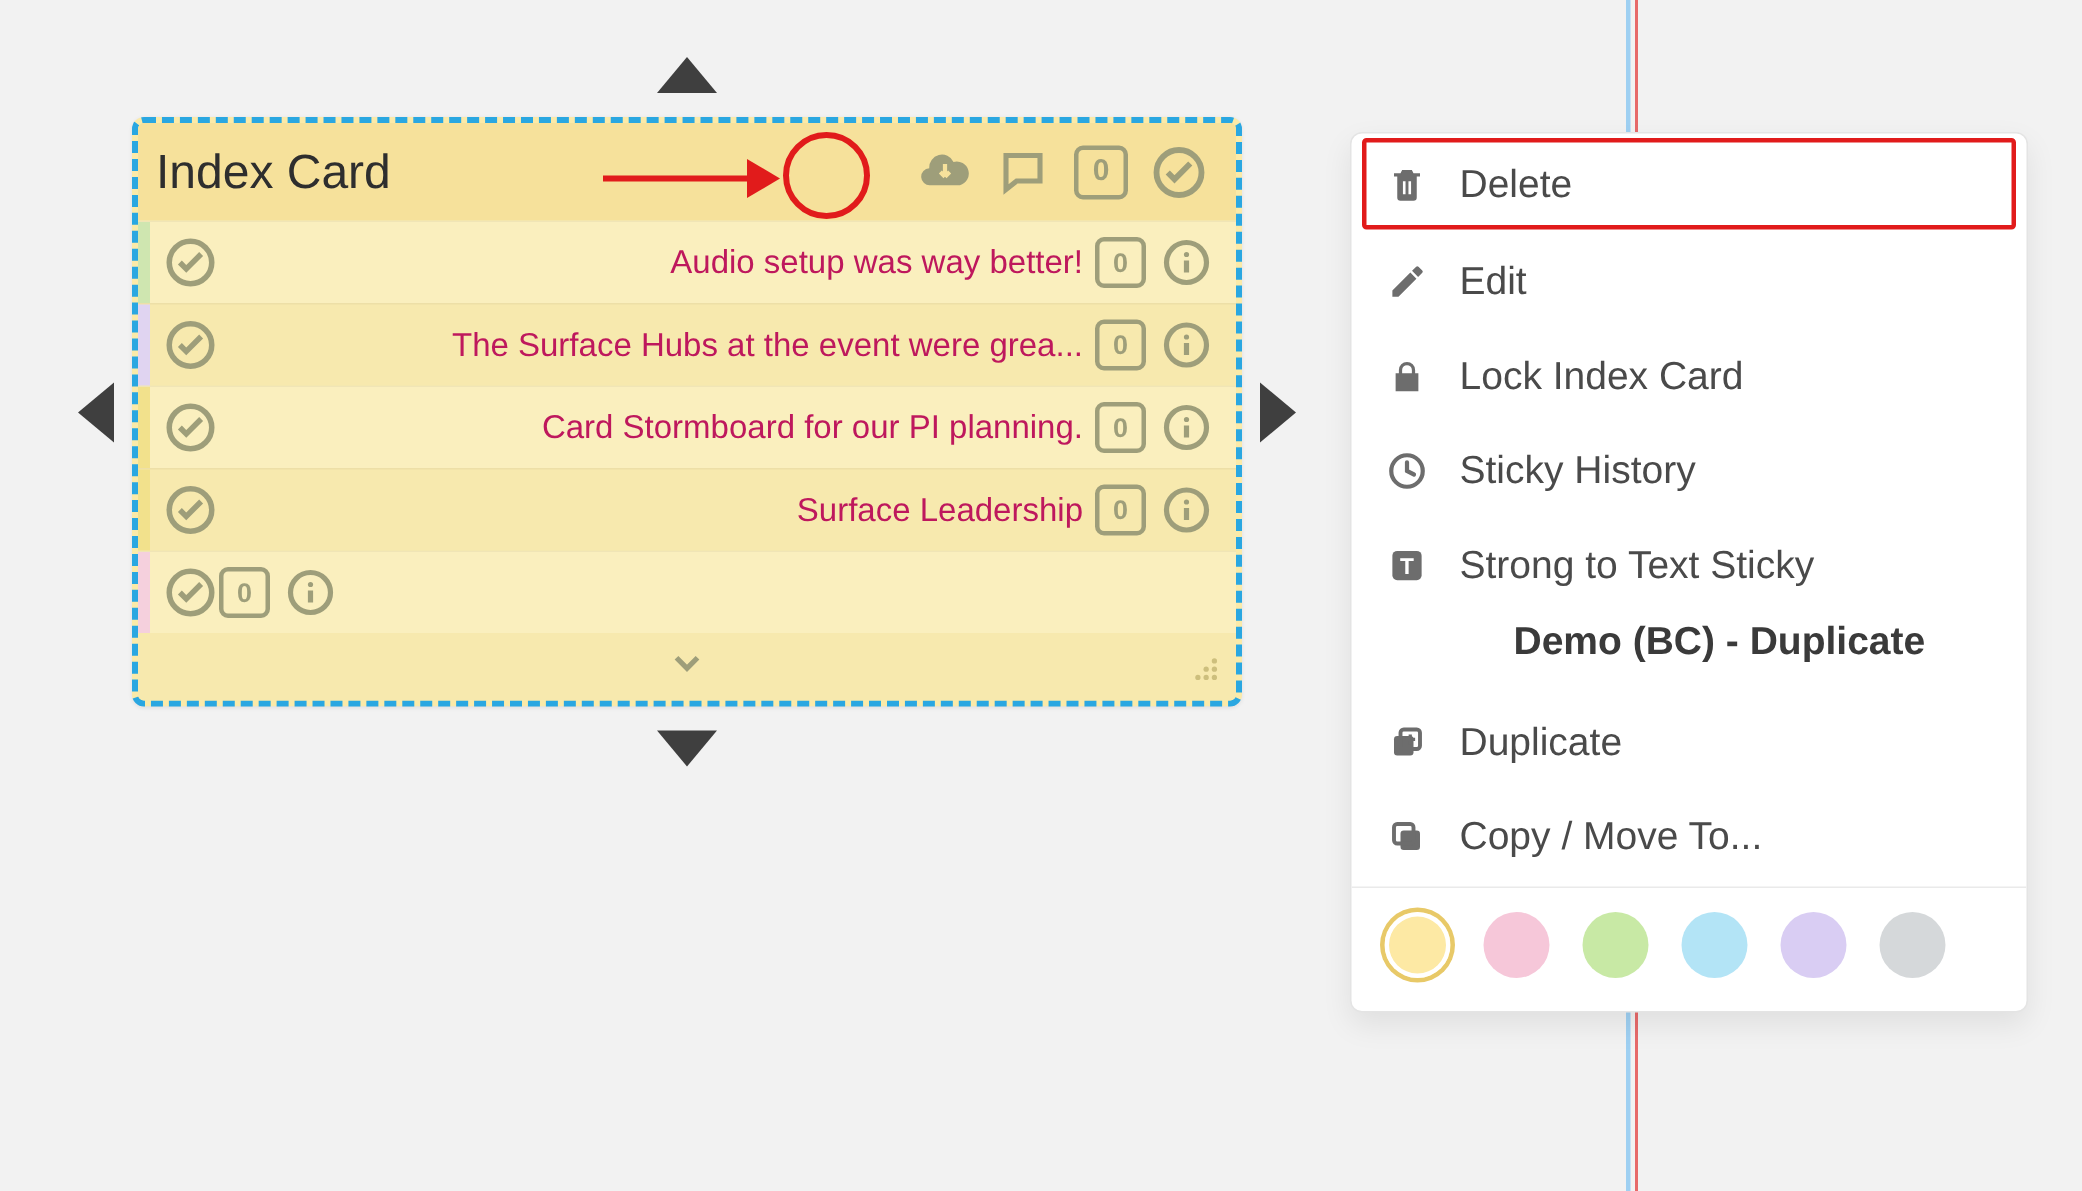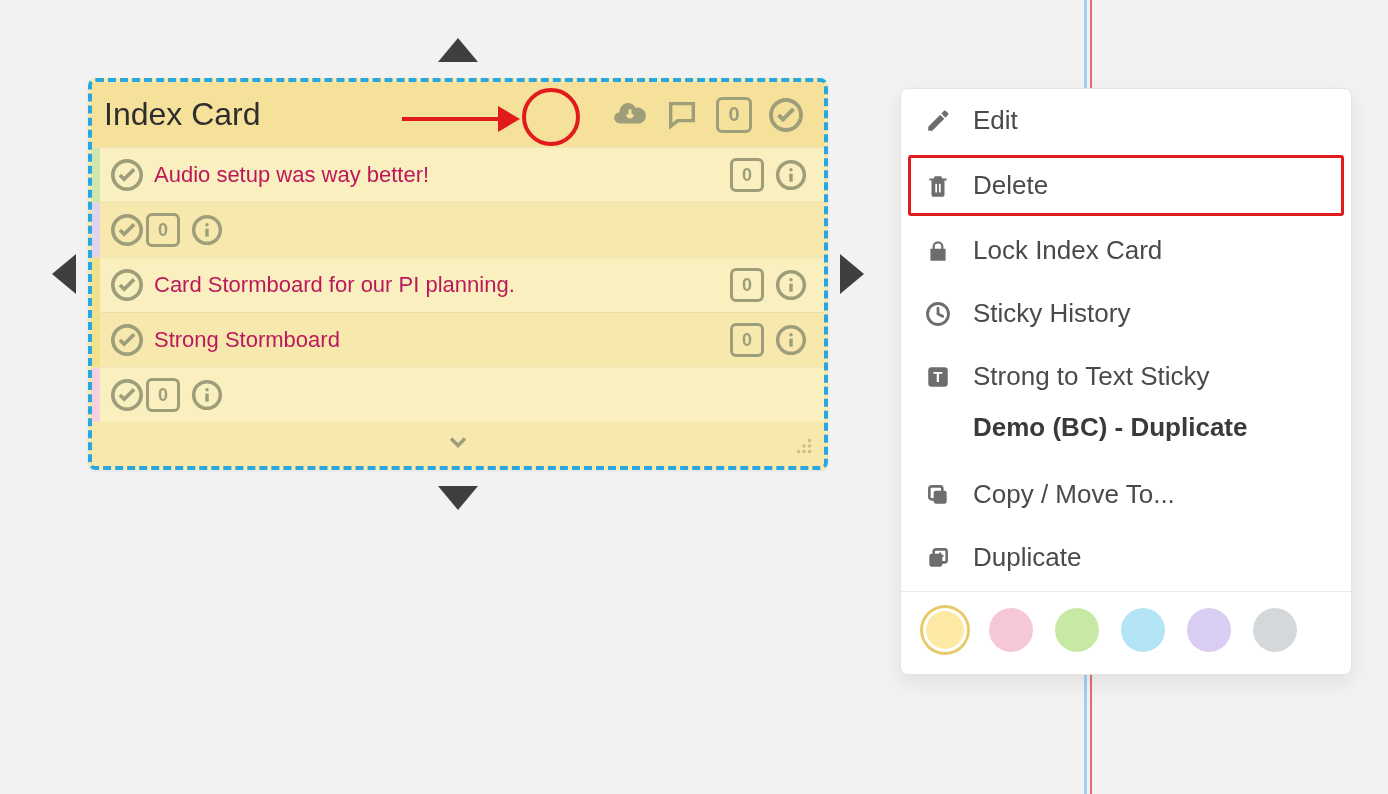--- a/index.html
+++ b/index.html
@@ -22,21 +22,21 @@
   }
   *{box-sizing:border-box;font-family:-apple-system,Helvetica Neue,Arial,sans-serif;-webkit-font-smoothing:antialiased;}
   body{margin:0;background:#f2f2f2;width:1388px;height:794px;position:relative;overflow:hidden;}
 
   
   .bg-lines{position:absolute;top:0;bottom:0;left:1084px;width:8px;}
   .bg-lines .l1{position:absolute;top:0;bottom:0;left:0;width:3px;background:#9fd0f2;}
   .bg-lines .l2{position:absolute;top:0;bottom:0;left:6px;width:2px;background:#e76a6a;}
 
   
-  .card-wrap{position:absolute;left:88px;top:78px;width:740px;}
+  .card-wrap{position:absolute;left:88px;top:78px;width:740px;text-align:right;}
   .card{position:relative;border:4px dashed var(--card-border);border-radius:8px;background:var(--yellow-bg);box-shadow:0 1px 3px rgba(0,0,0,0.08);}
   .card-header{display:flex;align-items:center;justify-content:space-between;background:var(--yellow-header);padding:14px 20px 14px 12px;border-radius:4px 4px 0 0;}
   .card-title{font-size:32px;font-weight:400;color:#2e2e2e;}
   .card-header-icons{display:flex;align-items:center;gap:16px;}
   .card-header-icons .icon{width:36px;height:36px;color:var(--muted2);display:flex;align-items:center;justify-content:center;}
   .card-header-icons .badge{width:36px;height:36px;border:3px solid var(--muted2);border-radius:6px;display:flex;align-items:center;justify-content:center;color:var(--muted2);font-size:20px;font-weight:600;}
 
   .red-circle{position:absolute;left:430px;top:6px;width:58px;height:58px;border:4px solid var(--red);border-radius:50%;}
   .red-arrow{position:absolute;left:310px;top:28px;width:118px;height:18px;}
   .red-arrow .shaft{position:absolute;top:7px;left:0;right:16px;height:4px;background:var(--red);}
@@ -65,21 +65,21 @@
   .tri.up{left:50%;transform:translateX(-50%);top:-44px;border-left:20px solid transparent;border-right:20px solid transparent;border-bottom:24px solid #3f3f3f;}
   .tri.down{left:50%;transform:translateX(-50%);bottom:-44px;border-left:20px solid transparent;border-right:20px solid transparent;border-top:24px solid #3f3f3f;}
   .tri.left{top:50%;transform:translateY(-50%);left:-40px;border-top:20px solid transparent;border-bottom:20px solid transparent;border-right:24px solid #3f3f3f;}
   .tri.right{top:50%;transform:translateY(-50%);right:-40px;border-top:20px solid transparent;border-bottom:20px solid transparent;border-left:24px solid #3f3f3f;}
 
   
   .menu{position:absolute;left:900px;top:88px;width:452px;background:#fff;border:1px solid #e4e4e4;border-radius:8px;box-shadow:0 8px 20px rgba(0,0,0,0.08);overflow:hidden;}
   .menu-item{display:flex;align-items:center;gap:20px;padding:16px 22px;color:var(--menu-text);font-size:26px;cursor:pointer;}
   .menu-item .mi-icon{width:30px;height:30px;color:#6d6d6d;display:flex;align-items:center;justify-content:center;flex-shrink:0;}
   .menu-item.delete{outline:3px solid var(--red);outline-offset:-4px;border-radius:4px;margin:2px 6px;padding-left:16px;}
-  .menu-sub{padding:4px 22px 20px 72px;font-size:26px;font-weight:600;color:var(--menu-text-dark);}
+  .menu-sub{padding:4px 22px 20px 72px;font-size:26px;font-weight:600;color:var(--menu-text-dark);margin-left:36px;}
   .menu-divider{height:1px;background:#eaeaea;margin:2px 0 0 0;}
   .swatches{display:flex;gap:22px;padding:16px 22px 22px 22px;}
   .swatch{width:44px;height:44px;border-radius:50%;}
   .swatch.selected{box-shadow:0 0 0 3px #fff inset,0 0 0 3px #e8c968;}
 </style>
 </head>
 <body>
 
 <div class="bg-lines">
     <div class="l1"></div>
@@ -145,20 +145,21 @@
         </div>
       </div>
       <div class="row">
         <div class="stripe purple"></div>
         <span class="check">
             <svg viewBox="0 0 24 24" width="34" height="34" fill="none" stroke="currentColor" stroke-width="2.6">
               <circle cx="12" cy="12" r="10"></circle>
               <path d="m7 12 3 3 7-7"></path>
             </svg>
           </span>
+        <span class="row-text">The Surface Hubs at the event were grea...</span>
         <div class="row-end">
           <span class="count-badge">0</span>
           <span class="info">
               <svg viewBox="0 0 24 24" width="32" height="32" fill="none" stroke="currentColor" stroke-width="2.6">
                 <circle cx="12" cy="12" r="10"></circle>
                 <circle cx="12" cy="8" r="1.3" fill="currentColor" stroke="none"></circle>
                 <path d="M12 11v6"></path>
               </svg>
             </span>
         </div>
@@ -184,21 +185,21 @@
         </div>
       </div>
       <div class="row">
         <div class="stripe yellow"></div>
         <span class="check">
             <svg viewBox="0 0 24 24" width="34" height="34" fill="none" stroke="currentColor" stroke-width="2.6">
               <circle cx="12" cy="12" r="10"></circle>
               <path d="m7 12 3 3 7-7"></path>
             </svg>
           </span>
-        <span class="row-text">Strong Stormboard</span>
+        <span class="row-text">Surface Leadership</span>
         <div class="row-end">
           <span class="count-badge">0</span>
           <span class="info">
               <svg viewBox="0 0 24 24" width="32" height="32" fill="none" stroke="currentColor" stroke-width="2.6">
                 <circle cx="12" cy="12" r="10"></circle>
                 <circle cx="12" cy="8" r="1.3" fill="currentColor" stroke="none"></circle>
                 <path d="M12 11v6"></path>
               </svg>
             </span>
         </div>
@@ -238,37 +239,37 @@
             <circle cx="6" cy="16" r="1.6"></circle>
             <circle cx="11" cy="11" r="1.6"></circle>
             <circle cx="16" cy="6" r="1.6"></circle>
           </svg>
       </span>
     </div>
   </div>
 </div>
 
 <div class="menu">
-  <div class="menu-item">
-    <span class="mi-icon">
-        <svg viewBox="0 0 24 24" width="26" height="26" fill="currentColor">
-          <path d="M3 17.25V21h3.75L17.8 9.94l-3.75-3.75L3 17.25zM21.4 6.34a1 1 0 0 0 0-1.41l-2.34-2.34a1 1 0 0 0-1.41 0L15.1 5.14l3.75 3.75 2.55-2.55z"></path>
-        </svg>
-      </span>
-    <span>Edit</span>
-  </div>
   <div class="menu-item delete">
     <span class="mi-icon">
         <svg viewBox="0 0 24 24" width="26" height="26" fill="currentColor">
           <path d="M6 7h12v13a2 2 0 0 1-2 2H8a2 2 0 0 1-2-2V7zm3-4h6l1 2h4v2H4V5h4l1-2z"></path>
           <rect x="9.5" y="10" width="1.6" height="8" fill="#fff"></rect>
           <rect x="12.9" y="10" width="1.6" height="8" fill="#fff"></rect>
         </svg>
       </span>
     <span>Delete</span>
+  </div>
+  <div class="menu-item">
+    <span class="mi-icon">
+        <svg viewBox="0 0 24 24" width="26" height="26" fill="currentColor">
+          <path d="M3 17.25V21h3.75L17.8 9.94l-3.75-3.75L3 17.25zM21.4 6.34a1 1 0 0 0 0-1.41l-2.34-2.34a1 1 0 0 0-1.41 0L15.1 5.14l3.75 3.75 2.55-2.55z"></path>
+        </svg>
+      </span>
+    <span>Edit</span>
   </div>
   <div class="menu-item">
     <span class="mi-icon">
         <svg viewBox="0 0 24 24" width="26" height="26" fill="currentColor">
           <path d="M17 10V8a5 5 0 0 0-10 0v2H5v11h14V10h-2zm-8 0V8a3 3 0 0 1 6 0v2H9z"></path>
         </svg>
       </span>
     <span>Lock Index Card</span>
   </div>
   <div class="menu-item">
@@ -286,36 +287,36 @@
         <svg viewBox="0 0 24 24" width="26" height="26" fill="currentColor">
           <rect x="3" y="3" width="18" height="18" rx="3"></rect>
           <text x="12" y="17" text-anchor="middle" font-size="14" font-weight="700" fill="#fff">T</text>
         </svg>
       </span>
     <span>Strong to Text Sticky</span>
   </div>
   <div class="menu-sub">Demo (BC) - Duplicate</div>
   <div class="menu-item">
     <span class="mi-icon">
-        <svg viewBox="0 0 24 24" width="26" height="26" fill="currentColor">
-          <rect x="8" y="8" width="12" height="12" rx="2"></rect>
-          <rect x="4" y="4" width="12" height="12" rx="2" fill="none" stroke="currentColor" stroke-width="2.4"></rect>
-        </svg>
-      </span>
-    <span>Copy / Move To...</span>
-  </div>
-  <div class="menu-item">
-    <span class="mi-icon">
         <svg viewBox="0 0 24 24" width="26" height="26" fill="none" stroke="currentColor" stroke-width="2.4">
           <rect x="4" y="8" width="12" height="12" rx="2" fill="currentColor" stroke="none"></rect>
           <rect x="8" y="4" width="12" height="12" rx="2"></rect>
           <path d="M14 7v6M11 10h6" stroke-width="2"></path>
         </svg>
       </span>
     <span>Duplicate</span>
+  </div>
+  <div class="menu-item">
+    <span class="mi-icon">
+        <svg viewBox="0 0 24 24" width="26" height="26" fill="currentColor">
+          <rect x="8" y="8" width="12" height="12" rx="2"></rect>
+          <rect x="4" y="4" width="12" height="12" rx="2" fill="none" stroke="currentColor" stroke-width="2.4"></rect>
+        </svg>
+      </span>
+    <span>Copy / Move To...</span>
   </div>
   <div class="menu-divider"></div>
   <div class="swatches">
     <div class="swatch selected" style="background:#fde9a4"></div>
     <div class="swatch" style="background:#f6c7d9"></div>
     <div class="swatch" style="background:#c8e9a5"></div>
     <div class="swatch" style="background:#b3e4f6"></div>
     <div class="swatch" style="background:#d9cdf3"></div>
     <div class="swatch" style="background:#d5d8da"></div>
   </div>

